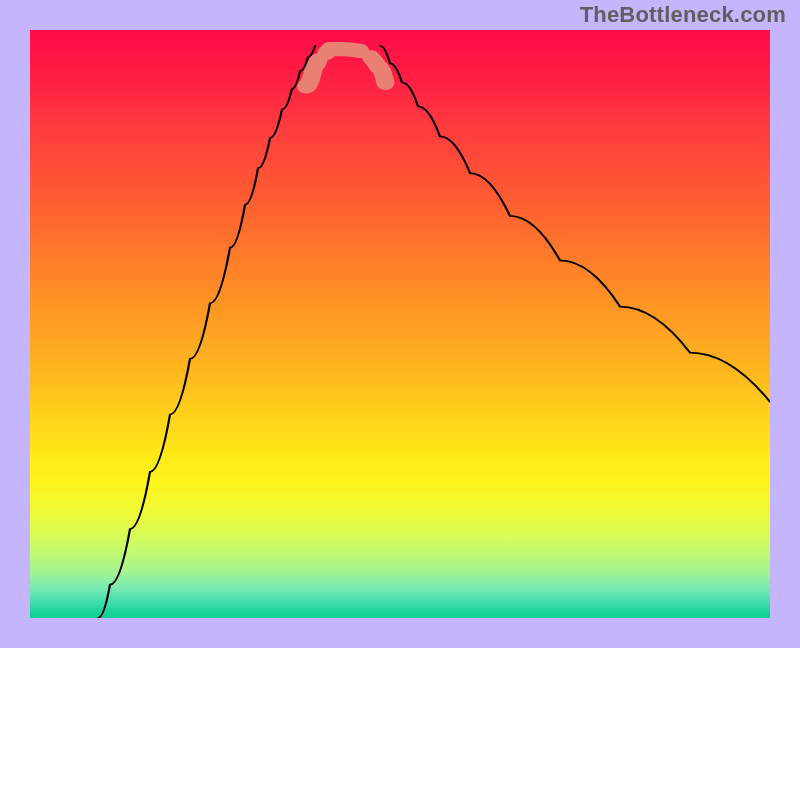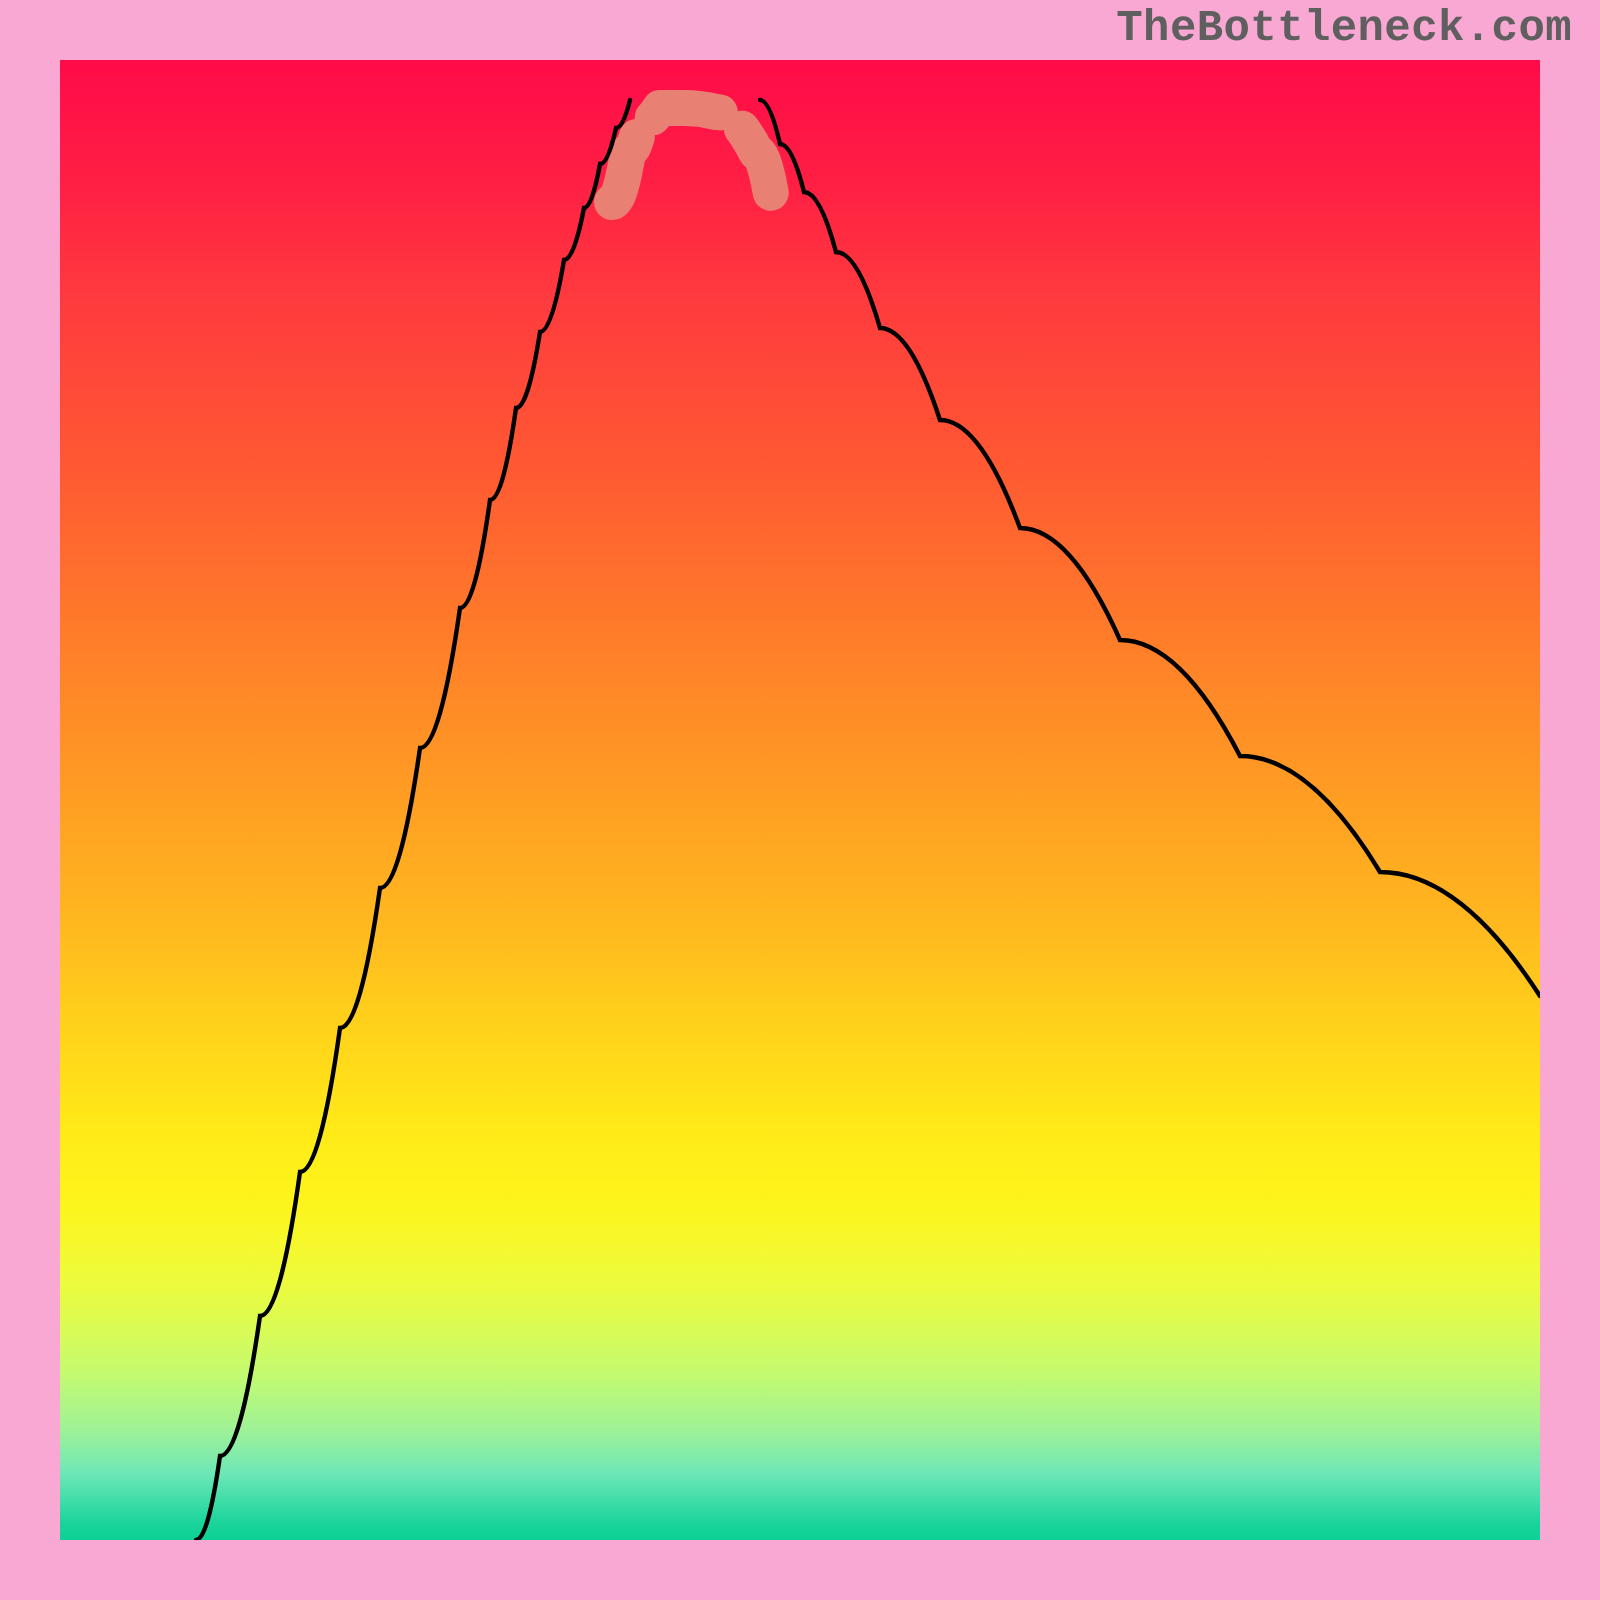--- a/index.html
+++ b/index.html
@@ -5,25 +5,24 @@
   html, body {
     margin: 0;
     padding: 0;
     width: 800px;
     height: 800px;
     overflow: hidden;
     font-family: Arial, Helvetica, sans-serif;
   }
   .outer {
     width: 800px;
-    height: 800px;
-    background: #f9a8d4;
+    height: 648px;
+    background: #c4b5fd;
     position: relative;
     box-sizing: border-box;
-    font-family: Liberation Mono, monospace;
   }
   .watermark {
     position: absolute;
     top: 2px;
     right: 14px;
     color: #5f5f5f;
     font-size: 22px;
     font-weight: 600;
     letter-spacing: 0.2px;
     z-index: 10;

